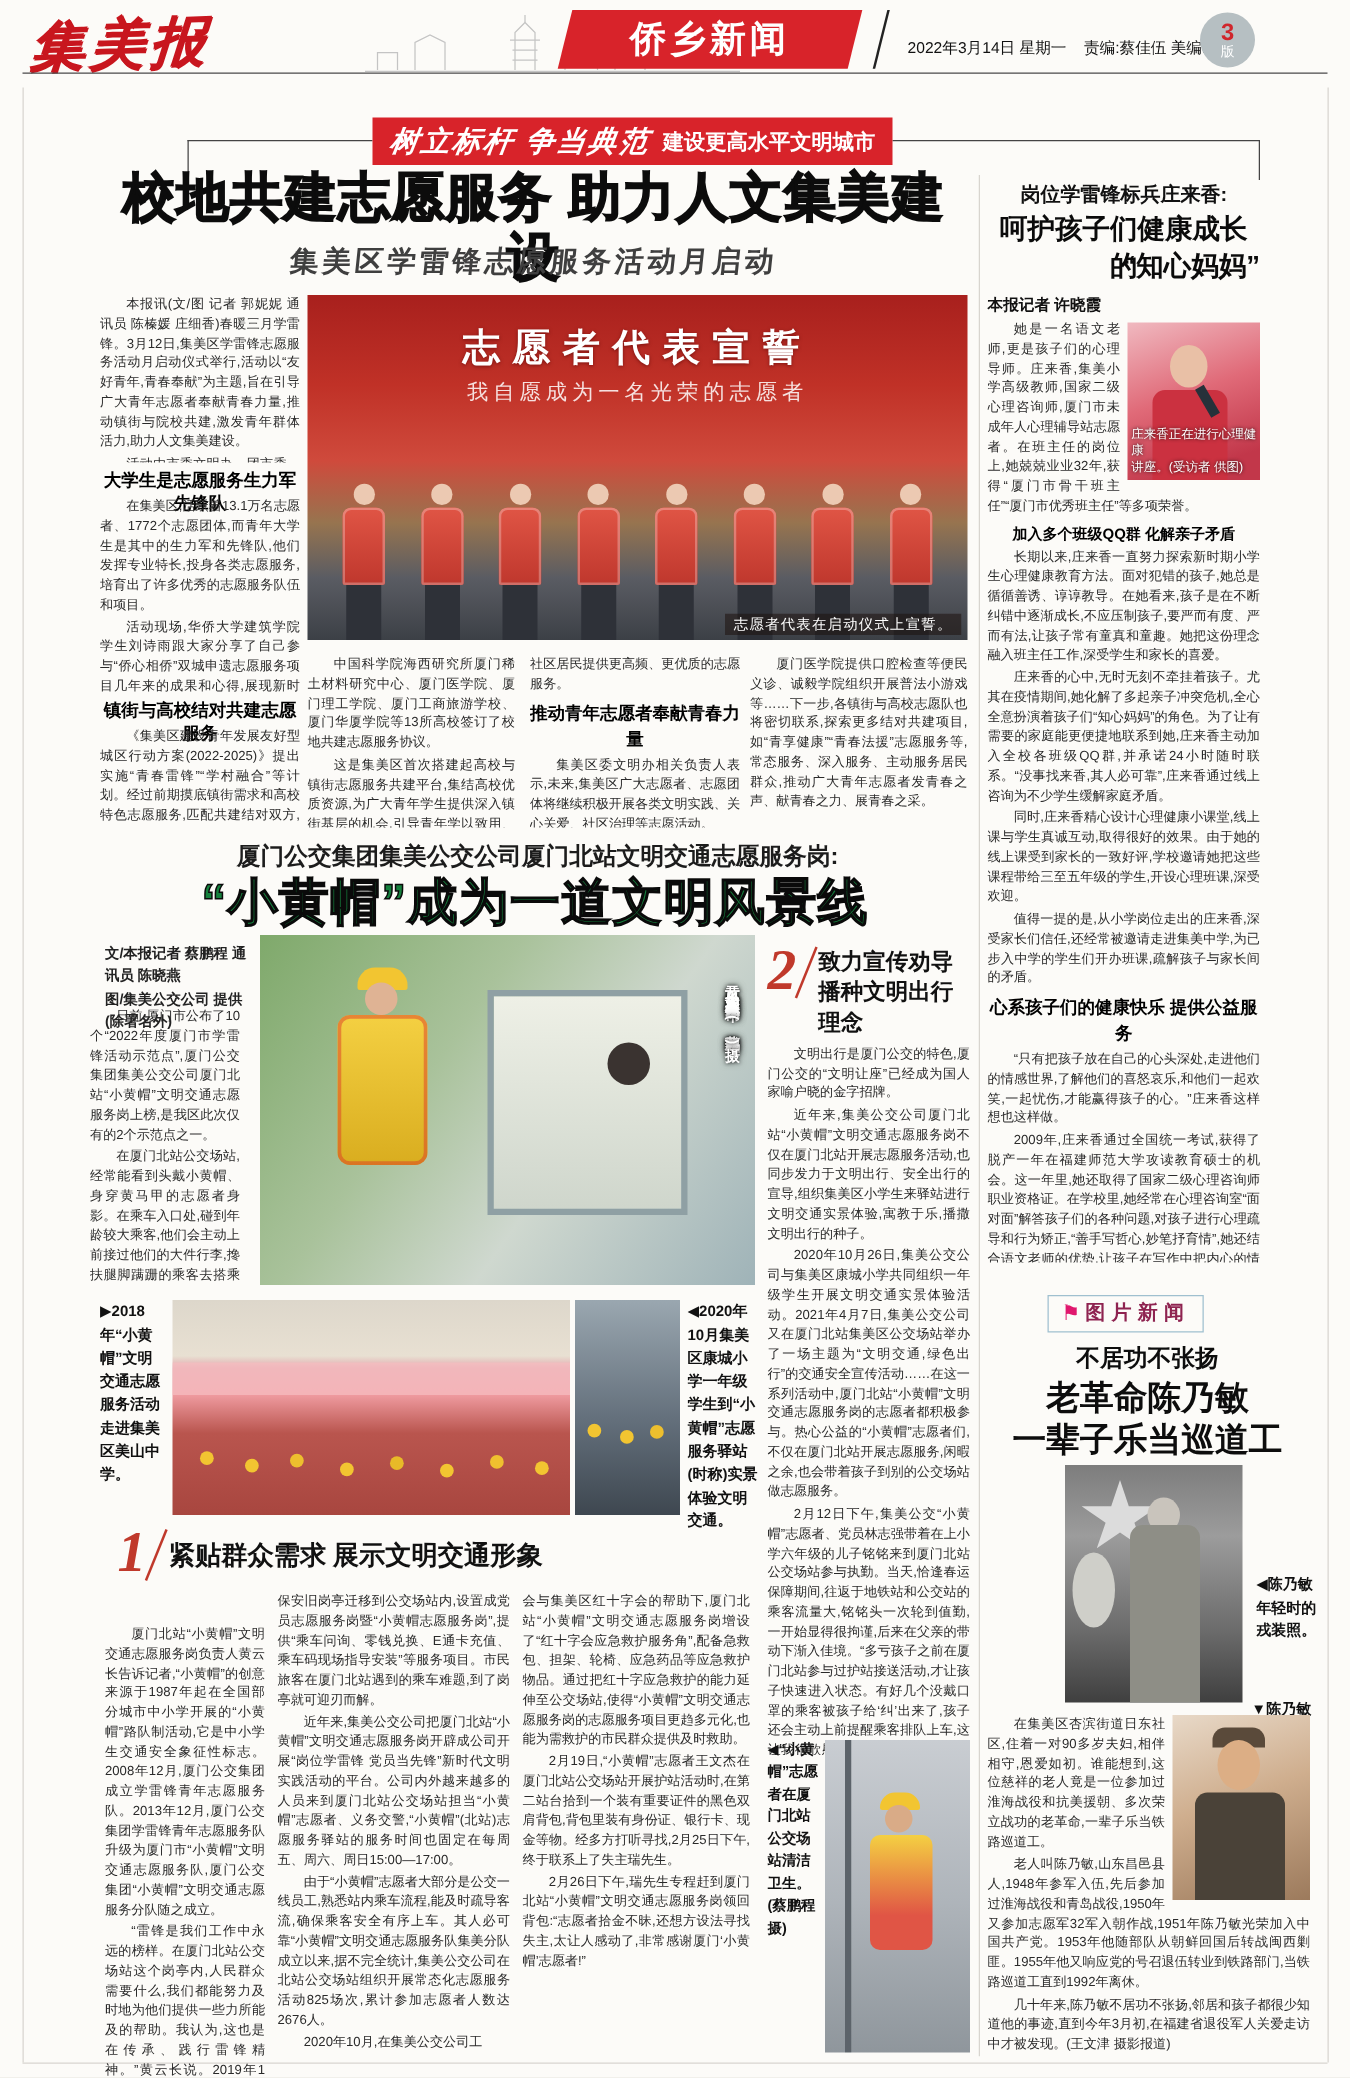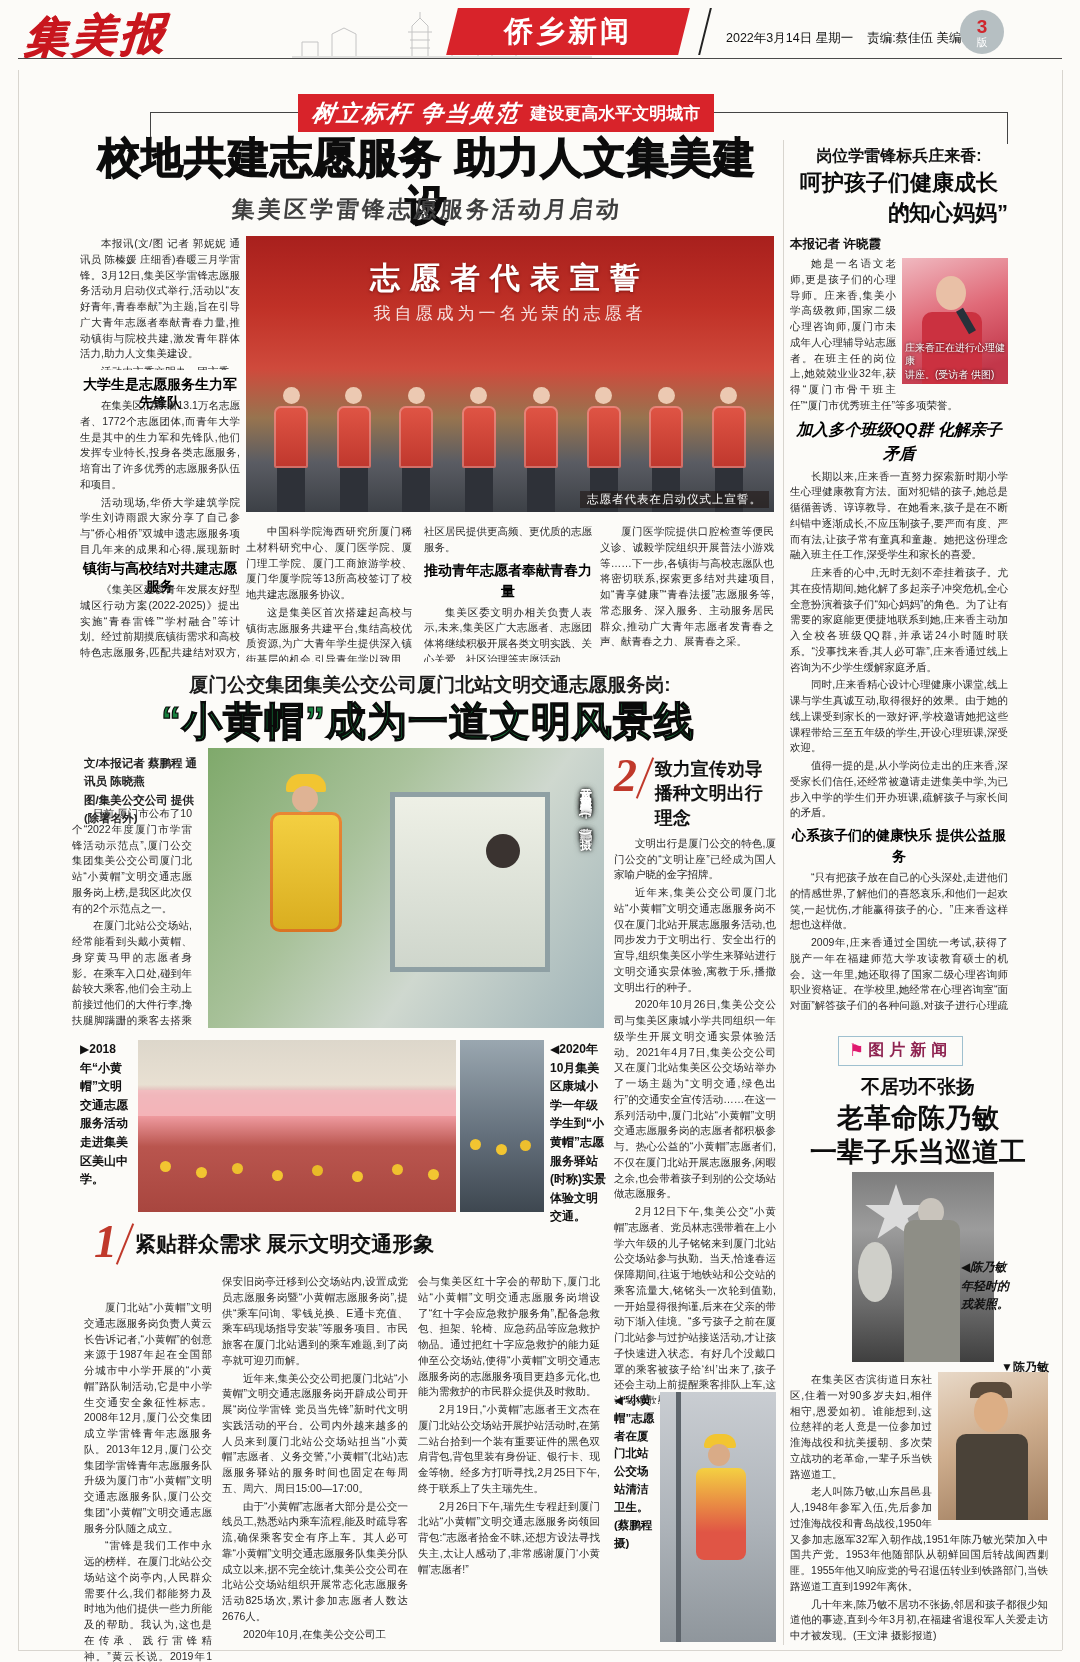--- a/index.html
+++ b/index.html
@@ -129,21 +129,21 @@
   #pn-h1{left:790px;top:1074px;width:256px;text-align:center;font-size:19px;font-weight:800;color:#0d0d0d;}
   #pn-h2{left:790px;top:1100px;width:256px;text-align:center;font-size:27px;font-weight:900;color:#0d0d0d;}
   #pn-h3{left:790px;top:1134px;width:256px;text-align:center;font-size:27px;font-weight:900;color:#0d0d0d;}
   #pn-photo-bw{left:852px;top:1172px;width:142px;height:190px;
       background:linear-gradient(180deg,#7d7d7d 0%,#9c9c9c 30%,#6b6b6b 70%,#3f3f3f 100%);}
   .star{position:absolute;left:12px;top:12px;width:64px;height:60px;background:#dcdcdc;
         clip-path:polygon(50% 0%,61% 35%,98% 35%,68% 57%,79% 91%,50% 70%,21% 91%,32% 57%,2% 35%,39% 35%);}
   .soldier{position:absolute;left:52px;top:48px;width:56px;height:142px;border-radius:10px 10px 0 0;background:#8e8e86;}
   .soldier-head{position:absolute;left:66px;top:26px;width:26px;height:28px;border-radius:50%;background:#c9c4bc;}
   .flowers{position:absolute;left:6px;top:70px;width:34px;height:60px;border-radius:50%;background:#cfcfc9;}
-  #pn-cap-young{left:961px;top:1258px;width:50px;font-style:italic;}
+  #pn-cap-young{left:1005px;top:1258px;width:50px;}
   #pn-cap-old{left:1000px;top:1358px;width:50px;text-align:center;}
   #pn-body{left:790px;top:1372px;width:258px;height:278px;}
   #pn-photo-old{float:right;width:110px;height:148px;margin:0 0 5px 6px;position:relative;
       background:linear-gradient(160deg,#e8d9c8 0%,#cfae8e 45%,#9c7a5c 100%);}
   #pn-photo-old .om-head{position:absolute;left:36px;top:20px;width:34px;height:40px;border-radius:50%;background:#dcae85;}
   #pn-photo-old .om-hat{position:absolute;left:32px;top:10px;width:42px;height:16px;border-radius:10px 10px 0 0;background:#5a4a3a;}
   #pn-photo-old .om-coat{position:absolute;left:18px;top:62px;width:72px;height:86px;border-radius:10px 10px 0 0;background:#4a4238;}
 </style>
 </head>
 <body>
@@ -360,21 +360,21 @@
     <div class="sb-photo">
       <span class="face"></span>
       <span class="shirt"></span>
       <span class="mic"></span>
       <div class="pcap">
         <span>庄来香正在进行心理健康</span><br>
         <span>讲座。(受访者 供图)</span>
       </div>
     </div>
     <p>她是一名语文老师,更是孩子们的心理导师。庄来香,集美小学高级教师,国家二级心理咨询师,厦门市未成年人心理辅导站志愿者。在班主任的岗位上,她兢兢业业32年,获得“厦门市骨干班主任”“厦门市优秀班主任”等多项荣誉。</p>
-    <div class="col-subhead" style="font-size:16px;font-style:italic;">加入多个班级QQ群 化解亲子矛盾</div>
+    <div class="col-subhead" style="font-size:12px;">加入多个班级QQ群 化解亲子矛盾</div>
     <p>长期以来,庄来香一直努力探索新时期小学生心理健康教育方法。面对犯错的孩子,她总是循循善诱、谆谆教导。在她看来,孩子是在不断纠错中逐渐成长,不应压制孩子,要严而有度、严而有法,让孩子常有童真和童趣。她把这份理念融入班主任工作,深受学生和家长的喜爱。</p>
     <p>庄来香的心中,无时无刻不牵挂着孩子。尤其在疫情期间,她化解了多起亲子冲突危机,全心全意扮演着孩子们“知心妈妈”的角色。为了让有需要的家庭能更便捷地联系到她,庄来香主动加入全校各班级QQ群,并承诺24小时随时联系。“没事找来香,其人必可靠”,庄来香通过线上咨询为不少学生缓解家庭矛盾。</p>
     <p>同时,庄来香精心设计心理健康小课堂,线上课与学生真诚互动,取得很好的效果。由于她的线上课受到家长的一致好评,学校邀请她把这些课程带给三至五年级的学生,开设心理班课,深受欢迎。</p>
     <p>值得一提的是,从小学岗位走出的庄来香,深受家长们信任,还经常被邀请走进集美中学,为已步入中学的学生们开办班课,疏解孩子与家长间的矛盾。</p>
     <div class="col-subhead" style="font-size:14px;">心系孩子们的健康快乐 提供公益服务</div>
     <p>“只有把孩子放在自己的心头深处,走进他们的情感世界,了解他们的喜怒哀乐,和他们一起欢笑,一起忧伤,才能赢得孩子的心。”庄来香这样想也这样做。</p>
     <p>2009年,庄来香通过全国统一考试,获得了脱产一年在福建师范大学攻读教育硕士的机会。这一年里,她还取得了国家二级心理咨询师职业资格证。在学校里,她经常在心理咨询室“面对面”解答孩子们的各种问题,对孩子进行心理疏导和行为矫正,“善手写哲心,妙笔抒育情”,她还结合语文老师的优势,让孩子在写作中把内心的情愫倾诉出来,把担忧烦恼释放出来。</p>
 
   </div>
 

